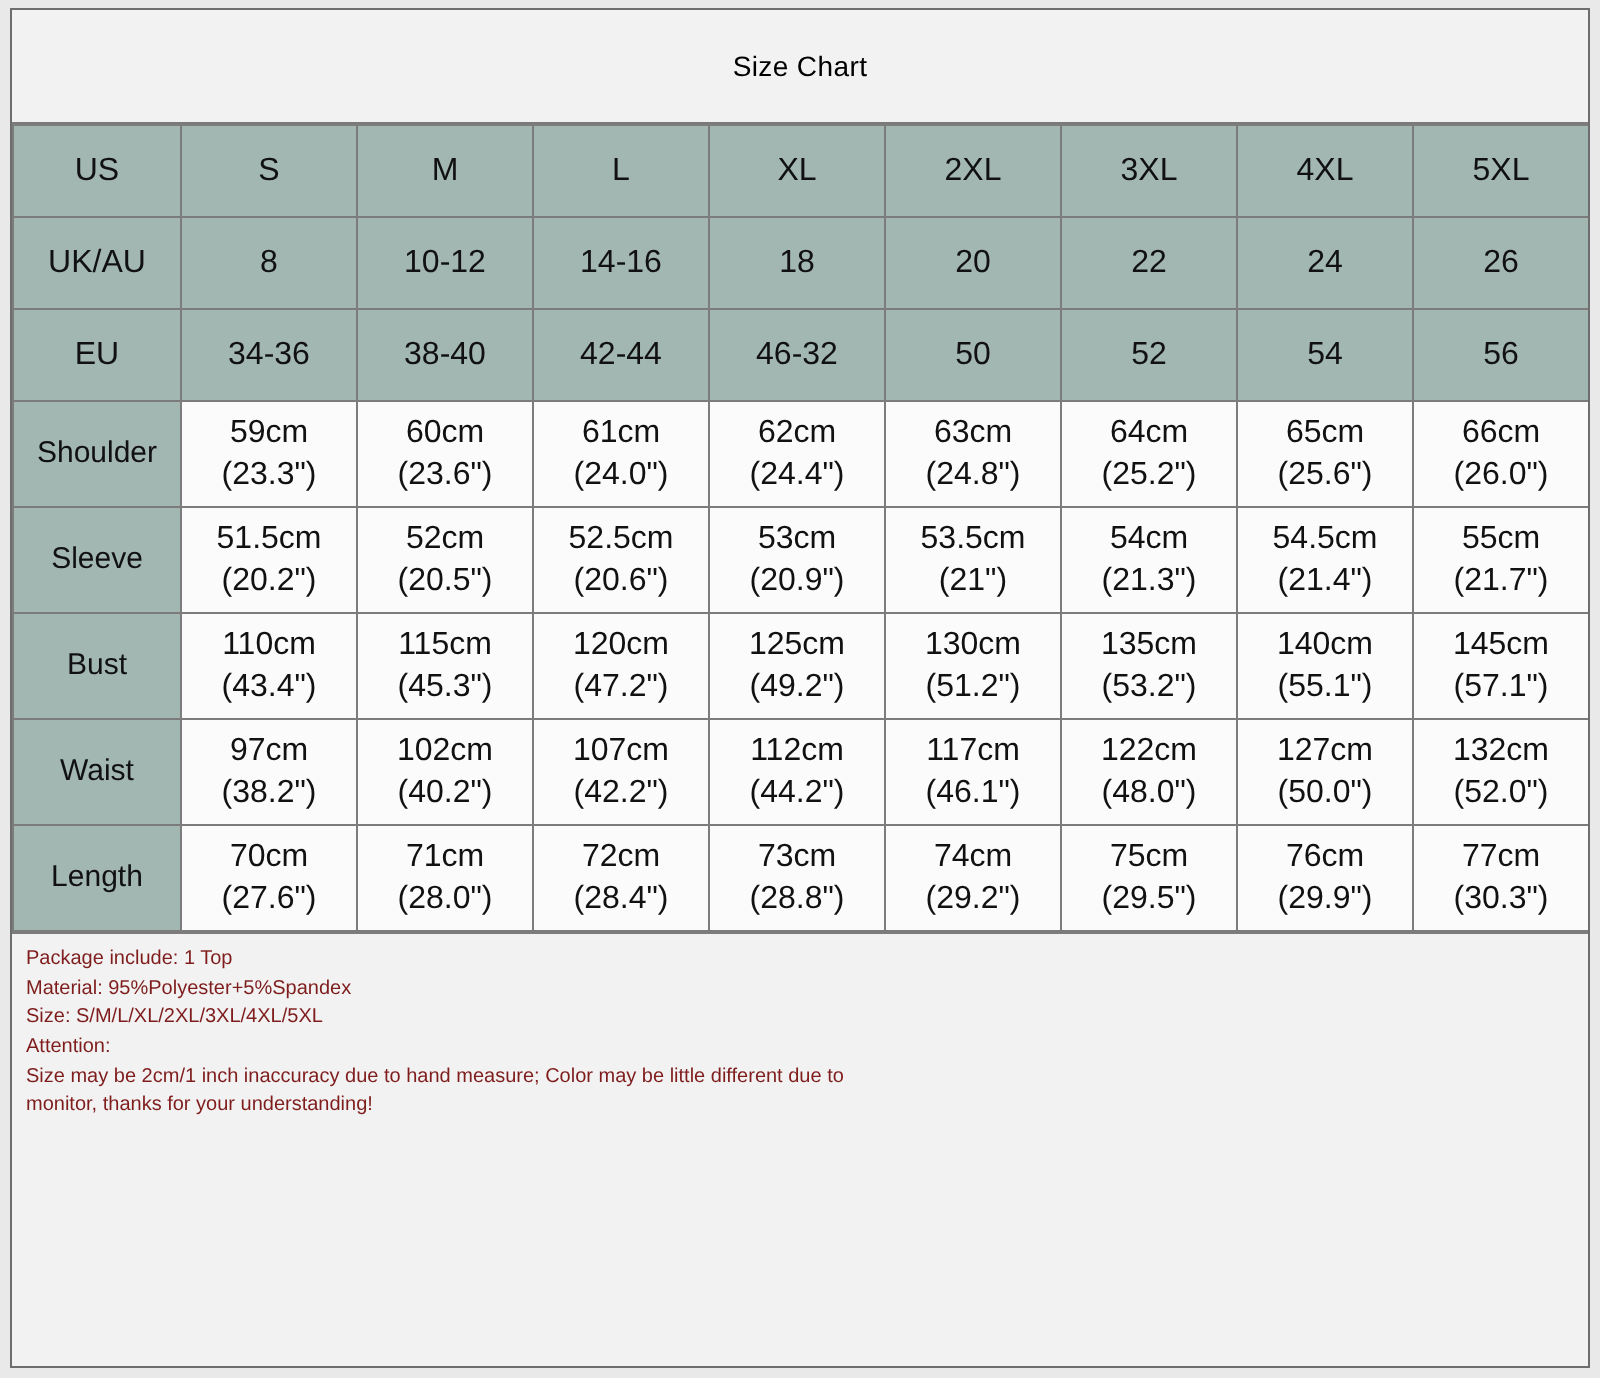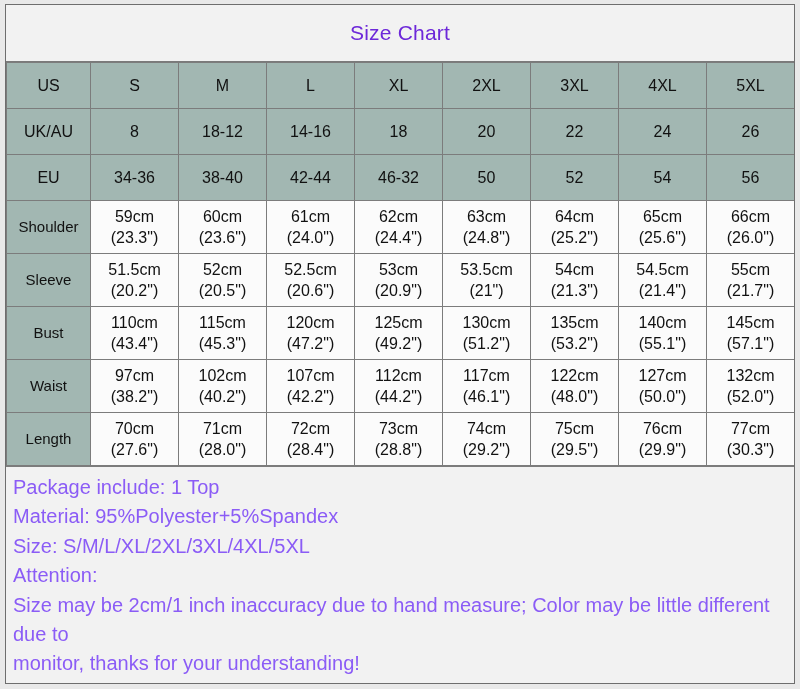--- a/index.html
+++ b/index.html
@@ -35,22 +35,22 @@
   .title-bar {
     height: 56px;
     flex: 0 0 56px;
     background: #f2f2f2;
     display: flex;
     align-items: center;
     justify-content: center;
     border-bottom: 1px solid #7a7a7a;
   }
   .title-text {
-    font-size: 21px;
-    color: #6d28d9;
+    font-size: 14px;
+    color: #000000;
     letter-spacing: 0.2px;
   }
   
   table.size-table {
     border-collapse: collapse;
     table-layout: fixed;
     width: 100%;
   }
   table.size-table td {
     border: 1px solid #7c7c7c;
@@ -88,22 +88,22 @@
 
   
   .notes {
     flex: 1 1 auto;
     background: #f2f2f2;
     border-top: 1px solid #7c7c7c;
     padding: 6px 7px 4px 7px;
     box-sizing: border-box;
   }
   .note-line {
-    font-size: 20px;
-    color: #8b5cf6;
+    font-size: 10px;
+    color: #7f1d1d;
     line-height: 1.47;
     white-space: pre-wrap;
   }
 </style>
 </head>
 <body>
 
 <div id="root">
   <div class="frame">
 
@@ -133,21 +133,21 @@
           <td>XL</td>
           <td>2XL</td>
           <td>3XL</td>
           <td>4XL</td>
           <td>5XL</td>
         </tr>
 
         <tr class="sys-row">
           <td class="rowlabel">UK/AU</td>
           <td>8</td>
-          <td>18-12</td>
+          <td>10-12</td>
           <td>14-16</td>
           <td>18</td>
           <td>20</td>
           <td>22</td>
           <td>24</td>
           <td>26</td>
         </tr>
 
 
         <tr class="sys-row">

